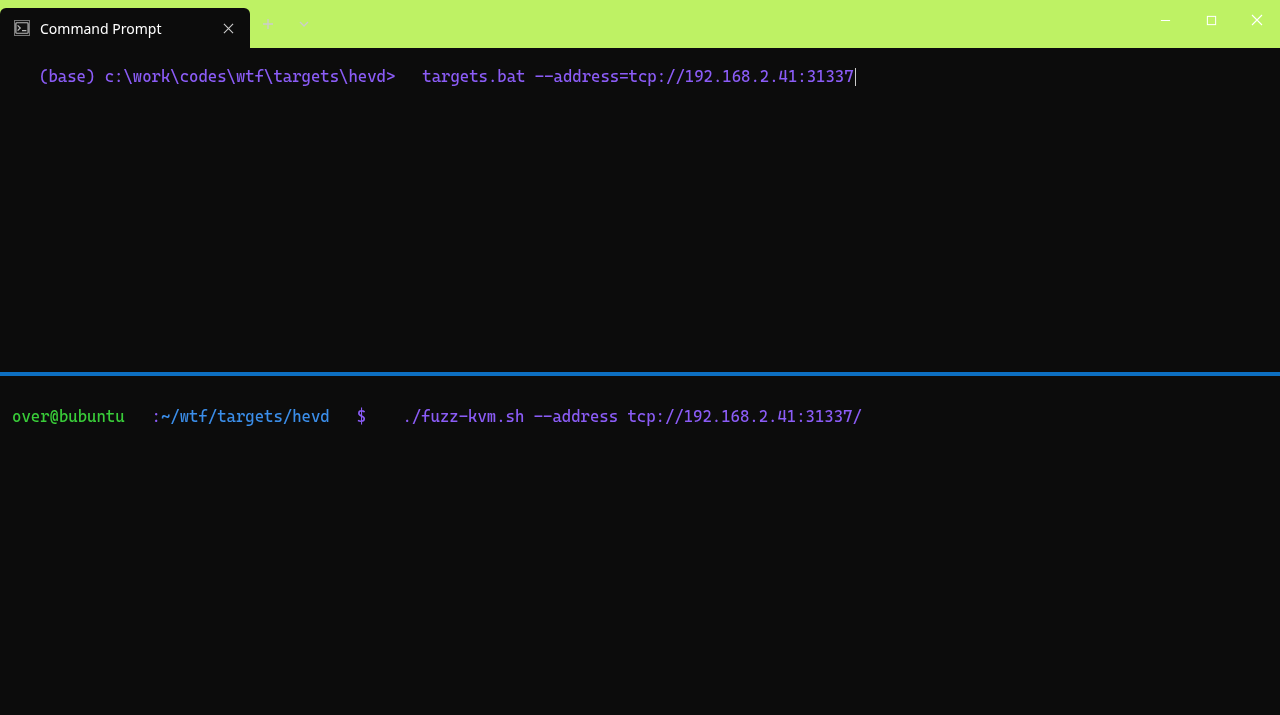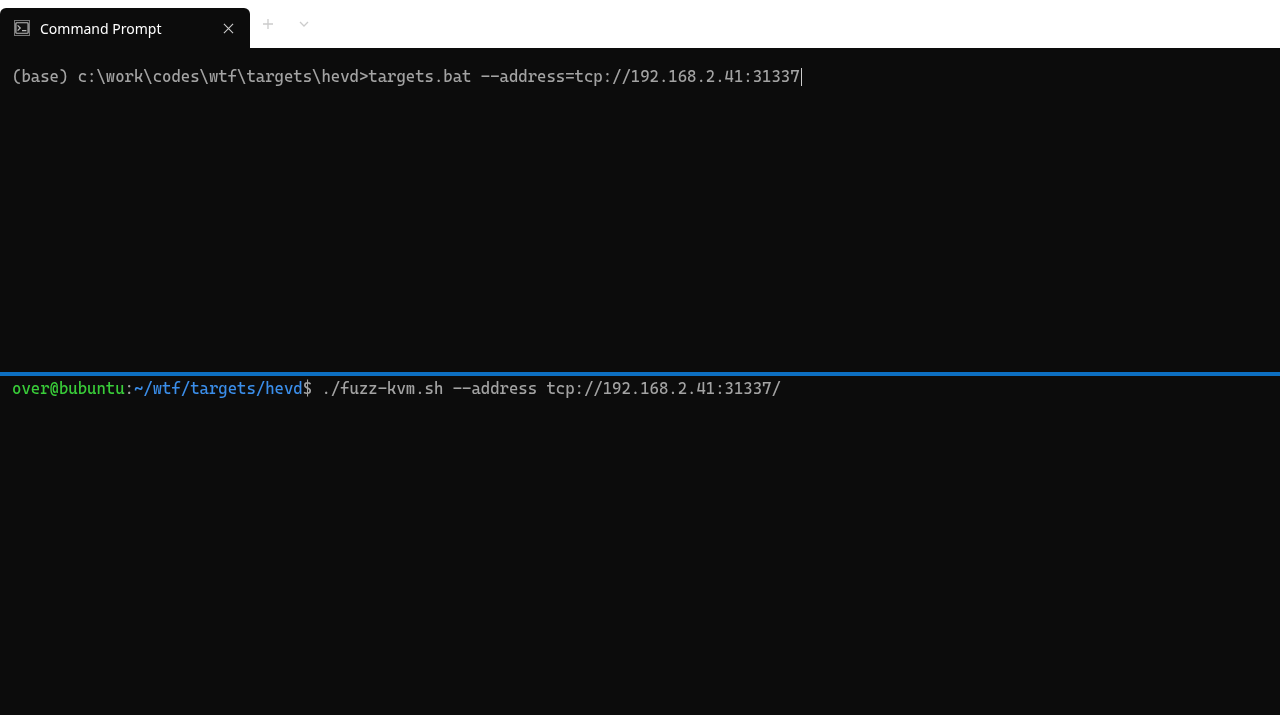--- a/index.html
+++ b/index.html
@@ -7,21 +7,21 @@
     width: 1280px;
     height: 715px;
     overflow: hidden;
     background: #0c0c0c;
     font-family: Consolas, "Cascadia Mono", "Liberation Mono", monospace;
     font-size: 16px;
     color: #cccccc;
   }
   .titlebar {
     height: 48px;
-    background: #ffffff;
+    background: #bef264;
     display: flex;
     align-items: stretch;
     user-select: none;
   }
   .tab {
     display: flex;
     align-items: center;
     gap: 10px;
     padding: 0 12px 0 14px;
     background: #0c0c0c;
@@ -94,24 +94,24 @@
     line-height: 1.35;
     white-space: pre;
     overflow: hidden;
   }
   .pane-top {
     flex: 0 0 328px;
     border-bottom: 4px solid #0d6fc1;
   }
   .pane-bottom {
     flex: 1;
-    padding-top: 2px;
+    padding-top: 30px;
   }
   .prompt-green { color: #39cc39; font-weight: 500; }
-  .prompt-white { color: #a3a3a3; }
+  .prompt-white { color: #8b5cf6; margin-left: 27px; }
   .prompt-blue  { color: #3b8eea; font-weight: 500; }
   .cursor {
     display: inline-block;
     width: 1px;
     height: 1.1em;
     background: #cccccc;
     vertical-align: text-bottom;
     margin-left: 1px;
   }
 </style>

